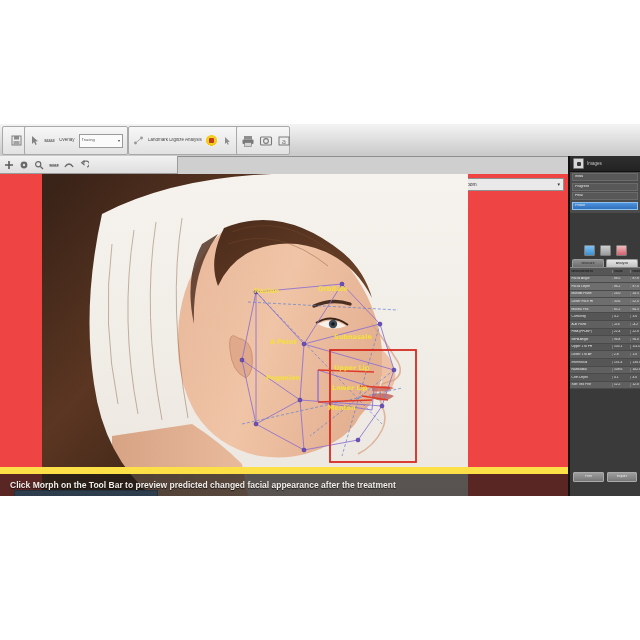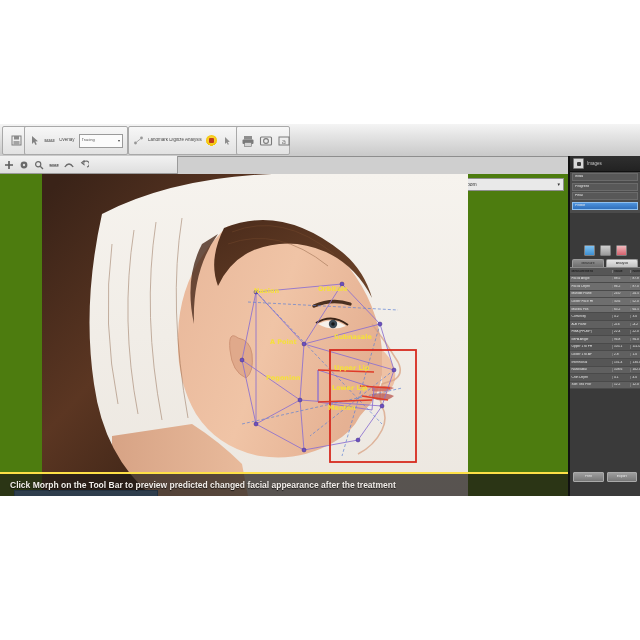--- a/index.html
+++ b/index.html
@@ -31,39 +31,39 @@
   .tb-hl i{width:5px;height:5px;border-radius:1px;background:#c03a1c;display:block;}
   .tb-bigico{width:14px;height:14px;opacity:.8;flex:0 0 auto;}
 
   
   .tool-row{position:absolute;left:0;top:32px;width:178px;height:18px;
     background:linear-gradient(#f2f2f2,#dedede);border-right:1px solid #9a9a9a;border-bottom:1px solid #9a9a9a;
     display:flex;align-items:center;gap:5px;padding-left:4px;box-sizing:border-box;}
   .tool-row .tb-ico{width:10px;height:10px;opacity:.8;}
 
   
-  #canvas{position:absolute;left:0;top:50px;width:568px;height:322px;background:#4d7c0f;overflow:hidden;}
+  #canvas{position:absolute;left:0;top:50px;width:568px;height:322px;background:#ef4444;overflow:hidden;}
   #zoombar{position:absolute;right:4px;top:4px;width:104px;height:13px;background:#e9e9e9;
     border:1px solid #8f8f8f;display:flex;align-items:center;padding:0 3px;box-sizing:border-box;}
   #zoombar .zl{font-size:5px;color:#333;line-height:1;flex:1 1 auto;white-space:nowrap;overflow:hidden;}
   #zoombar .za{font-size:5px;color:#333;line-height:1;}
 
   
   #photo{position:absolute;left:42px;top:0px;width:426px;height:322px;background:#f3efe9;overflow:hidden;}
   #photo svg{position:absolute;left:0;top:0;}
 
   
   #morph-btn{position:absolute;left:14px;top:316px;width:142px;height:20px;
     background:linear-gradient(#5b9bd8,#3d7fc4);border:1px solid #2e6ba8;
     display:flex;align-items:center;justify-content:center;z-index:6;}
   #morph-btn span{color:#fff;font-weight:bold;font-size:12px;text-shadow:0 1px 1px rgba(0,0,0,.45);letter-spacing:.3px;}
 
   
   #statusbar{position:absolute;left:0;bottom:0;width:568px;height:22px;background:rgba(30,26,24,.72);
-    display:flex;align-items:center;z-index:7;border-top:2px solid #fde047;}
+    display:flex;align-items:center;z-index:7;border-top:7px solid #fde047;}
   #statusbar span{color:#f0ece8;font-size:8.5px;font-weight:bold;padding-left:10px;white-space:nowrap;
     text-shadow:0 1px 1px rgba(0,0,0,.7);}
 
   
   #rpanel{position:absolute;left:568px;top:32px;width:72px;height:340px;background:#3a3a3a;
     border-left:2px solid #111;box-sizing:border-box;}
   .rp-head{height:15px;background:linear-gradient(#2f2f2f,#222);border-bottom:1px solid #111;
     display:flex;align-items:center;gap:3px;padding:0 3px;}
   .rp-head .hico{width:9px;height:9px;background:#d9d9d9;border:1px solid #777;border-radius:1px;
     display:flex;align-items:center;justify-content:center;flex:0 0 auto;}

